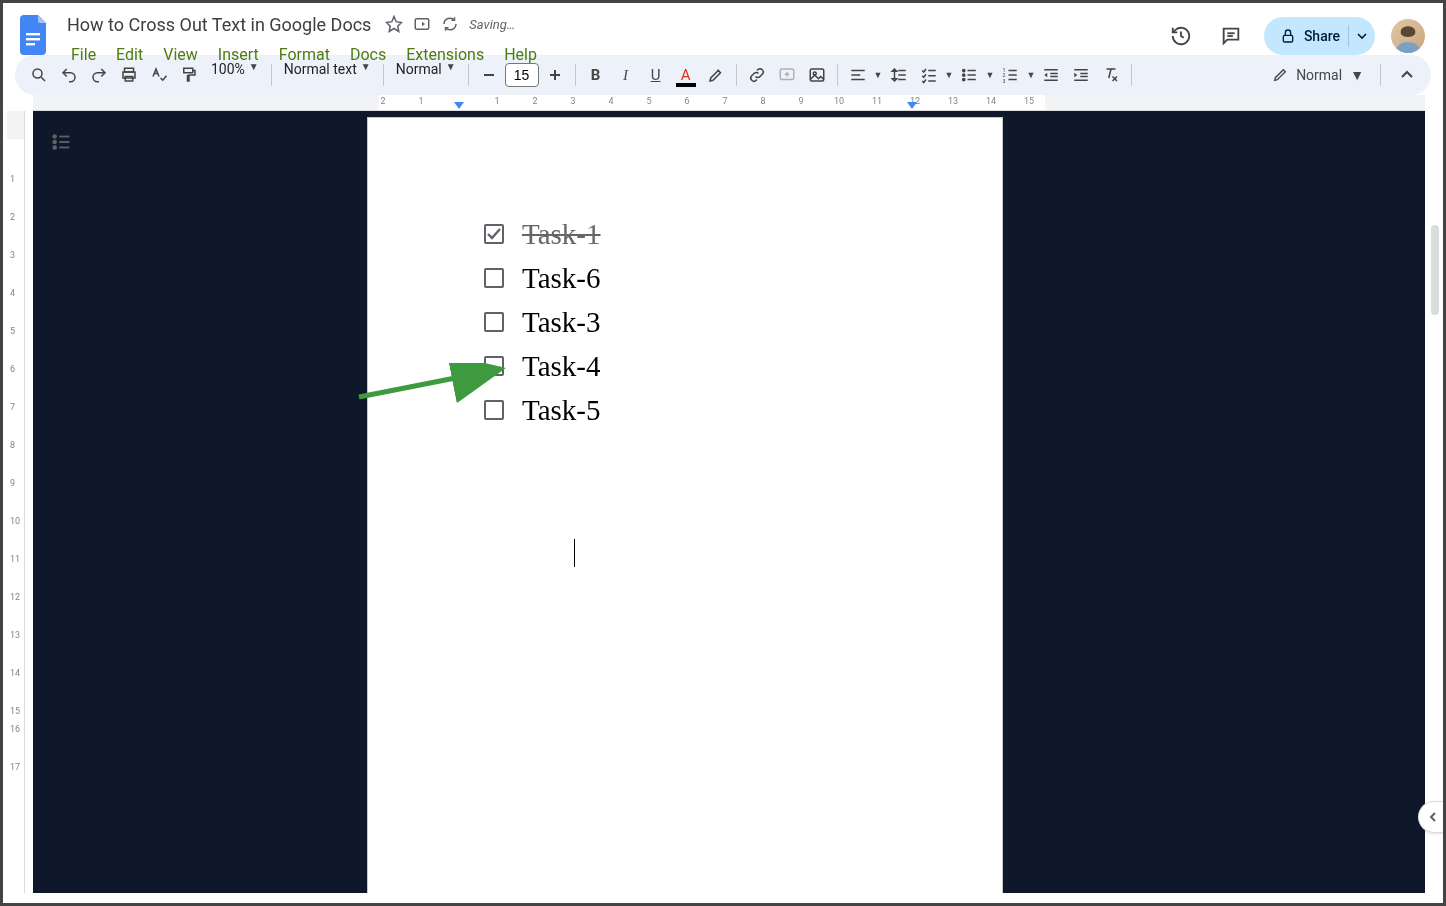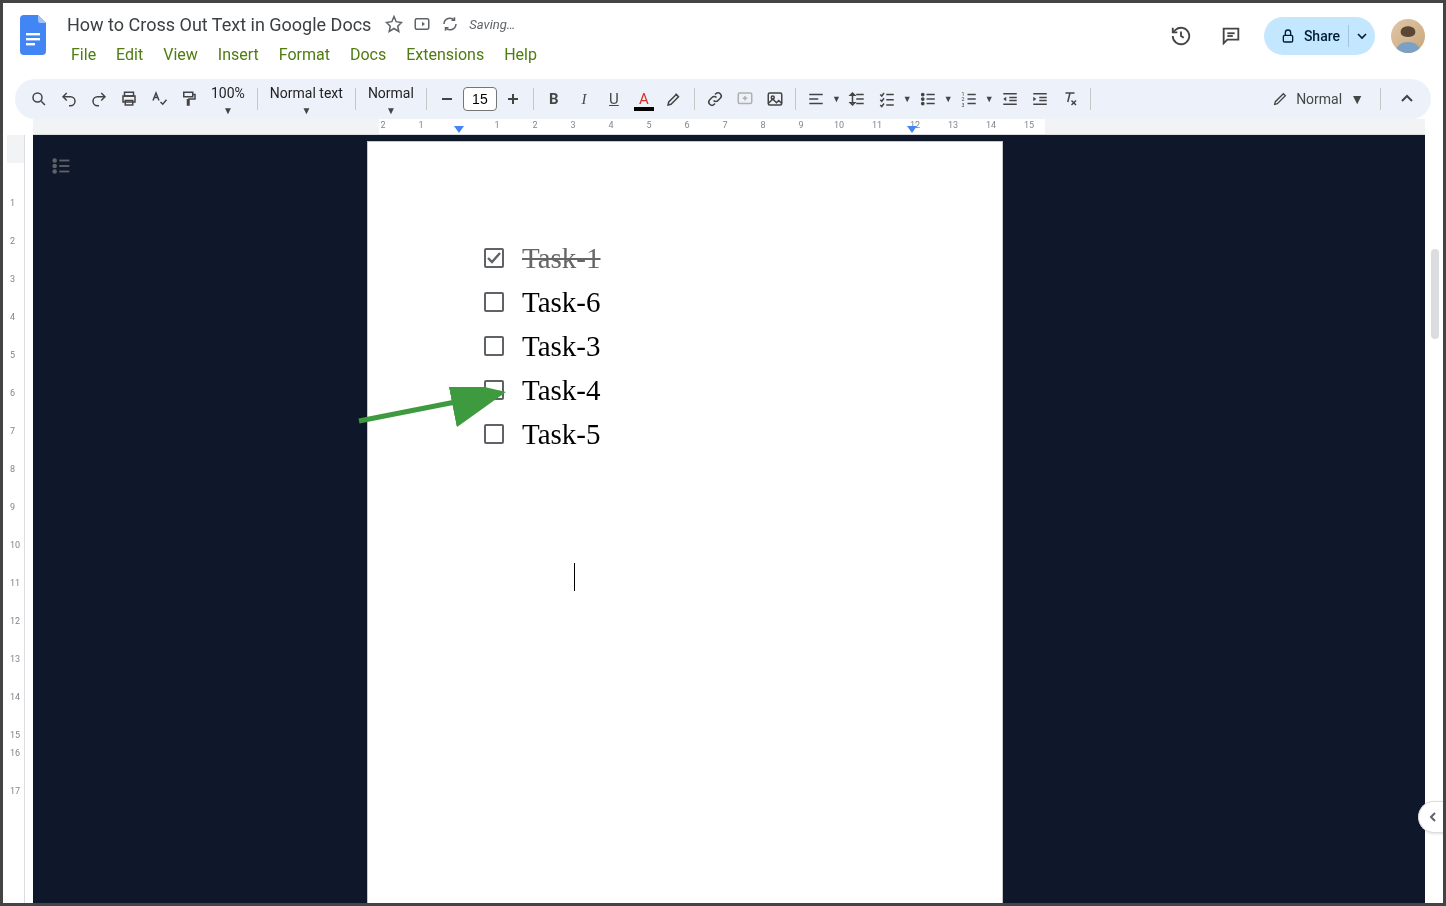--- a/index.html
+++ b/index.html
@@ -8,21 +8,21 @@
     background: #fff;
     width: 1446px;
     height: 906px;
     overflow: hidden;
     border: 3px solid #444;
     position: relative;
   }
   
   .header {
     display: flex; align-items: flex-start; padding: 8px 12px 0 12px;
-    height: 76px;
+    height: 52px;
   }
   .docs-logo {
     width: 40px; height: 40px; background:#fff; border-radius: 6px;
     display:flex; align-items:center; justify-content:center; margin-right:8px; margin-top: 4px;
   }
   .title-block { display:flex; flex-direction:column; }
   .title-row { display:flex; align-items:center; gap:10px; height: 26px;}
   .doc-title { font-size:18px; color:#3c4043; padding:2px 4px; }
   .title-icon { color:#5f6368; display:flex; align-items:center; }
   .saving { font-size:13px; color:#5f6368; font-style:italic; }
@@ -40,21 +40,21 @@
   .avatar svg{width:34px;height:34px;}
   
   .toolbar-wrap { padding: 0 12px 0 12px; }
   .toolbar {
     background:#edf2fa; border-radius:24px; height:40px;
     display:flex; align-items:center; padding:0 10px; gap:2px;
     color:#444746;
   }
   .tbtn { width:28px; height:28px; display:flex; align-items:center; justify-content:center; border-radius:4px; cursor:pointer; }
   .tsep { width:1px; height:22px; background:#c7c7c7; margin:0 4px; }
-  .tdrop { display:flex; align-items:center; gap:4px; padding:0 6px; height:28px; font-size:14px; color:#1f1f1f; cursor:pointer;flex-direction:column;}
+  .tdrop { display:flex; align-items:flex-start; gap:4px; padding:0 6px; height:28px; font-size:14px; color:#1f1f1f; cursor:pointer;}
   .tdrop .caret { font-size:10px; color:#444; }
   .fontsize-box { display:flex; align-items:center; gap:2px; }
   .fs-input { width:34px; height:24px; border:1px solid #747775; border-radius:4px; text-align:center; font-size:14px; background:#fff; }
   .txtcolor { position:relative; }
   .txtcolor .bar { position:absolute; bottom:2px; left:4px; right:4px; height:4px; background:#000; }
   .editing-pill { display:flex; align-items:center; gap:8px; font-size:14px; padding:0 10px; margin-left:auto;}
   .collapse { margin-left:6px; }
   
   .workspace { position:relative; height: calc(906px - 64px - 44px); overflow:hidden;}
   .hruler {

